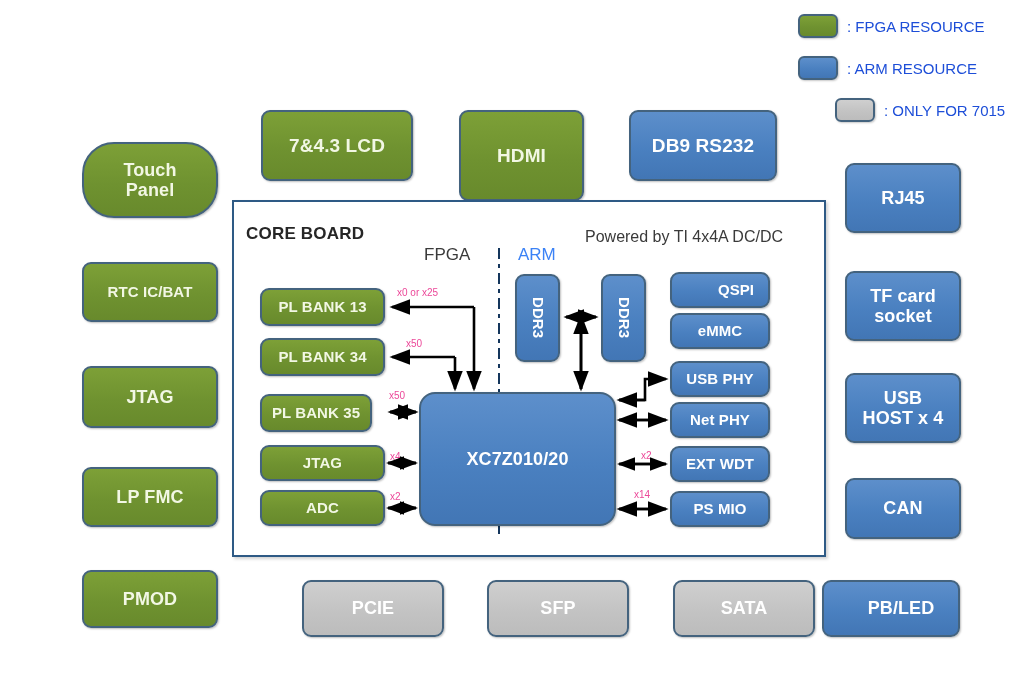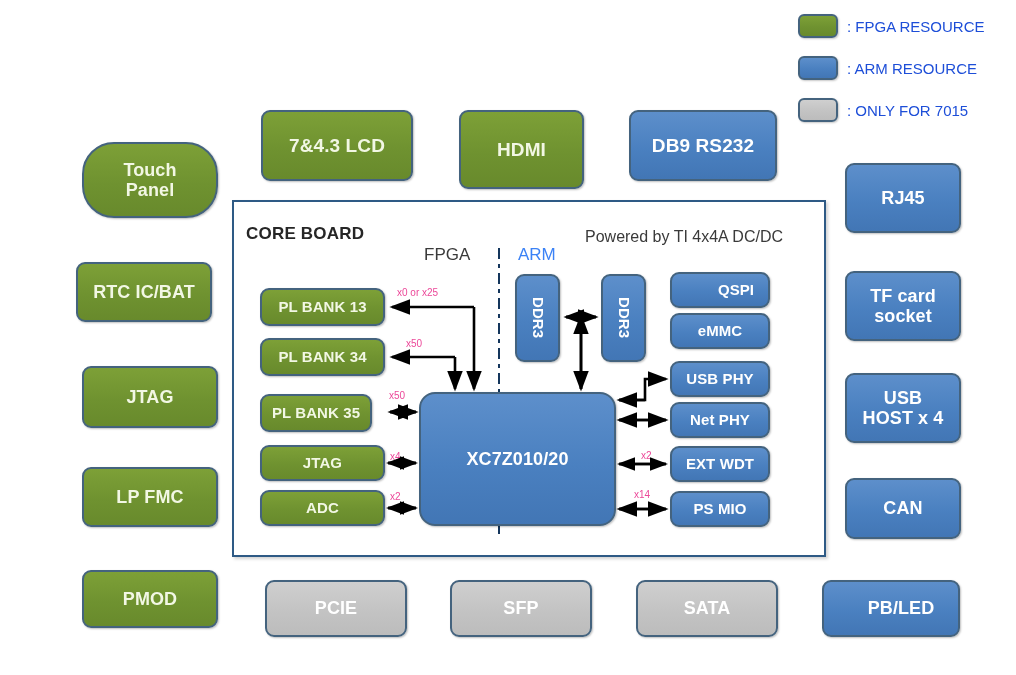--- a/index.html
+++ b/index.html
@@ -30,20 +30,21 @@
     background:linear-gradient(180deg,#7da037 0%,#6f9230 55%,#688a2c 100%);
     color:#f2f7e4;
   }
   .blue{
     background:linear-gradient(180deg,#5d8fcb 0%,#4a80c0 55%,#4276b5 100%);
     color:#ffffff;
   }
   .grey{
     background:linear-gradient(180deg,#cfcfcf 0%,#c3c3c3 55%,#bcbcbc 100%);
     color:#ffffff;
+    margin-left:37px;
   }
 
   
   #coreboard{
     position:absolute;
     left:232px;top:200px;width:594px;height:357px;
     box-sizing:border-box;
     border:2px solid #2e5a85;
     background:#ffffff;
     box-shadow:2px 2px 3px rgba(0,0,0,.18);
@@ -110,27 +111,27 @@
       <div class="lg-txt">: ARM RESOURCE</div>
     </div>
     <div class="lg-row">
       <div class="lg-swatch grey"></div>
       <div class="lg-txt">: ONLY FOR 7015</div>
     </div>
   </div>
 
   <div class="blk green" style="left:82px;top:142px;width:136px;height:76px;font-size:18px;border-radius:32px;">Touch
 Panel</div>
-  <div class="blk green" style="left:76px;top:262px;width:136px;height:60px;font-size:18px;">RTC IC/BAT</div>
+  <div class="blk green" style="left:82px;top:262px;width:136px;height:60px;font-size:15px;">RTC IC/BAT</div>
   <div class="blk green" style="left:82px;top:366px;width:136px;height:62px;font-size:18px;">JTAG</div>
   <div class="blk green" style="left:82px;top:467px;width:136px;height:60px;font-size:18px;">LP FMC</div>
   <div class="blk green" style="left:82px;top:570px;width:136px;height:58px;font-size:18px;">PMOD</div>
 
   <div class="blk green" style="left:261px;top:110px;width:152px;height:71px;font-size:19px;">7&amp;4.3 LCD</div>
-  <div class="blk green" style="left:459px;top:110px;width:125px;height:79px;font-size:19px;">HDMI</div>
+  <div class="blk green" style="left:459px;top:110px;width:125px;height:91px;font-size:19px;">HDMI</div>
   <div class="blk blue" style="left:629px;top:110px;width:148px;height:71px;font-size:19px;">DB9 RS232</div>
 
   <div class="blk blue" style="left:845px;top:163px;width:116px;height:70px;font-size:18px;">RJ45</div>
   <div class="blk blue" style="left:845px;top:271px;width:116px;height:70px;font-size:18px;">TF card
 socket</div>
   <div class="blk blue" style="left:845px;top:373px;width:116px;height:70px;font-size:18px;">USB
 HOST x 4</div>
   <div class="blk blue" style="left:845px;top:478px;width:116px;height:61px;font-size:18px;">CAN</div>
 
   <div class="blk grey" style="left:265px;top:580px;width:142px;height:57px;font-size:18px;">PCIE</div>

